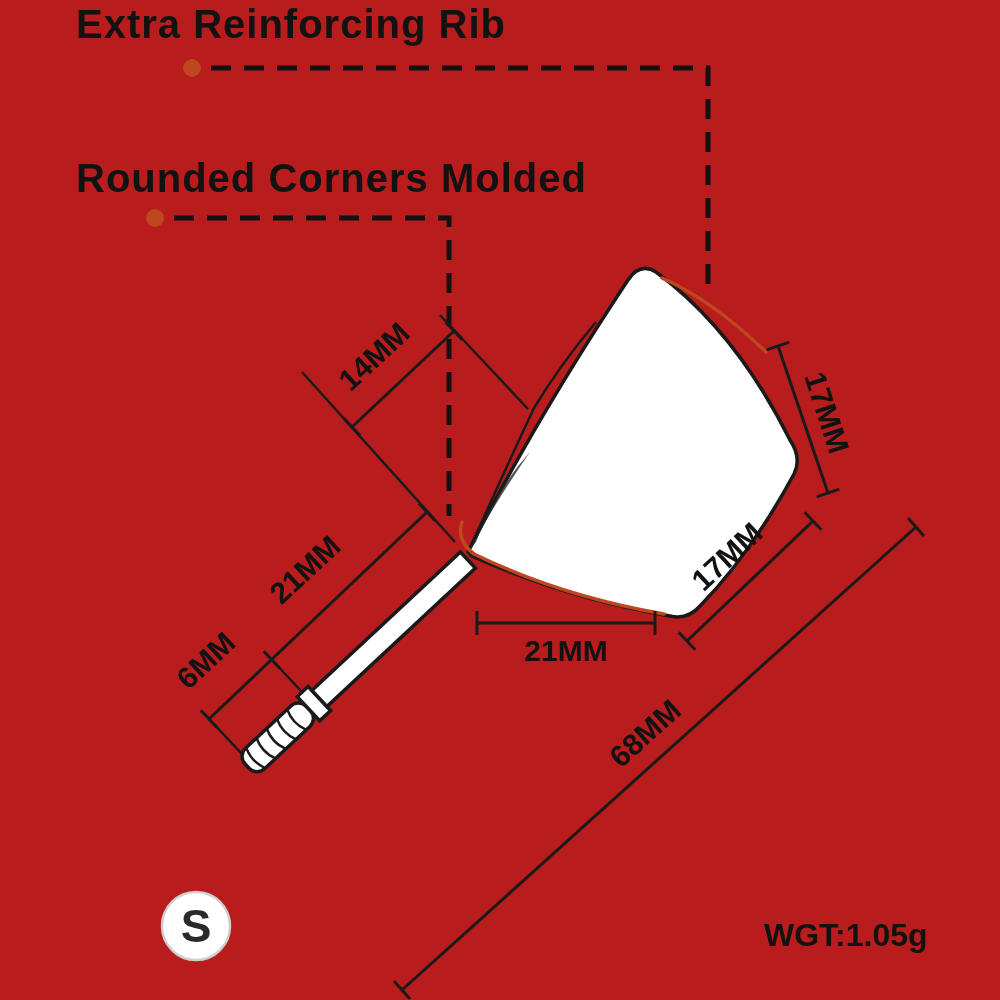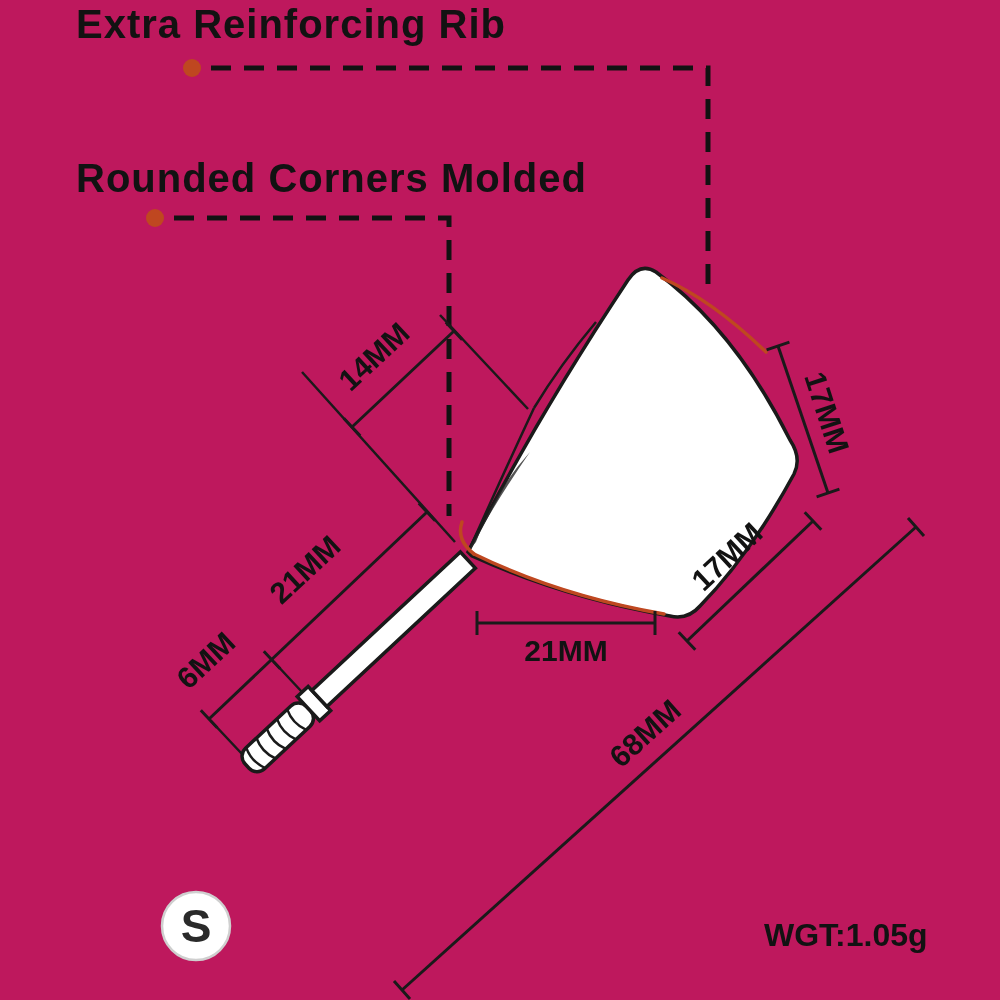--- a/index.html
+++ b/index.html
@@ -1,16 +1,16 @@
 <!DOCTYPE html>
 <html><head>
 <meta charset="utf-8">
 <style>
   html,body{margin:0;padding:0;background:#ffffff;}
-  .stage{position:relative;width:1000px;height:1000px;background:#be185d;overflow:hidden;
+  .stage{position:relative;width:1000px;height:1000px;background:#b91c1c;overflow:hidden;
          font-family:"Liberation Sans", sans-serif;}
   svg{display:block;}
   .title-text{font-family:"Liberation Sans",sans-serif;font-weight:bold;font-size:40px;fill:#121212;letter-spacing:1px;}
   .dim-text{font-family:"Liberation Sans",sans-serif;font-weight:bold;font-size:30px;fill:#121212;}
   .wgt-text{font-family:"Liberation Sans",sans-serif;font-weight:bold;font-size:32px;fill:#121212;}
   .size-text{font-family:"Liberation Sans",sans-serif;font-weight:bold;font-size:46px;fill:#2a2a2a;}
   .dash{stroke:#121212;stroke-width:5;fill:none;stroke-dasharray:20 13;}
   .dimline{stroke:#1a1a1a;stroke-width:3;fill:none;}
   .witness{stroke:#1a1a1a;stroke-width:2.5;fill:none;}
   .outline{stroke:#1a1a1a;stroke-width:3.5;fill:#ffffff;}

